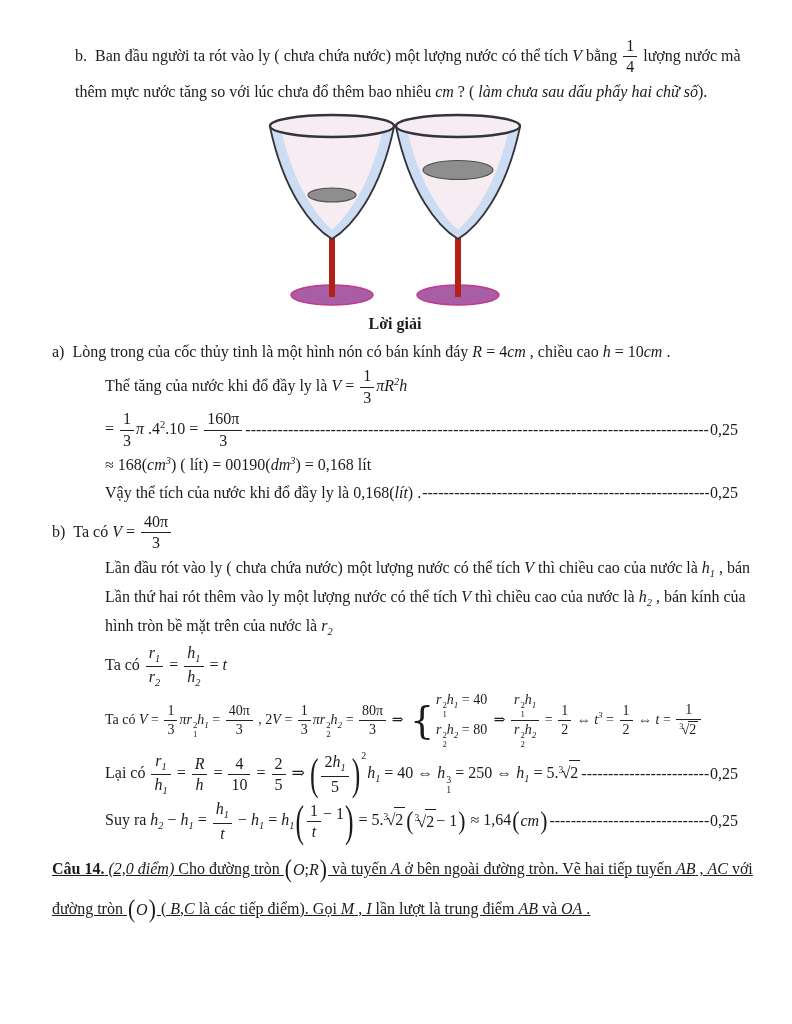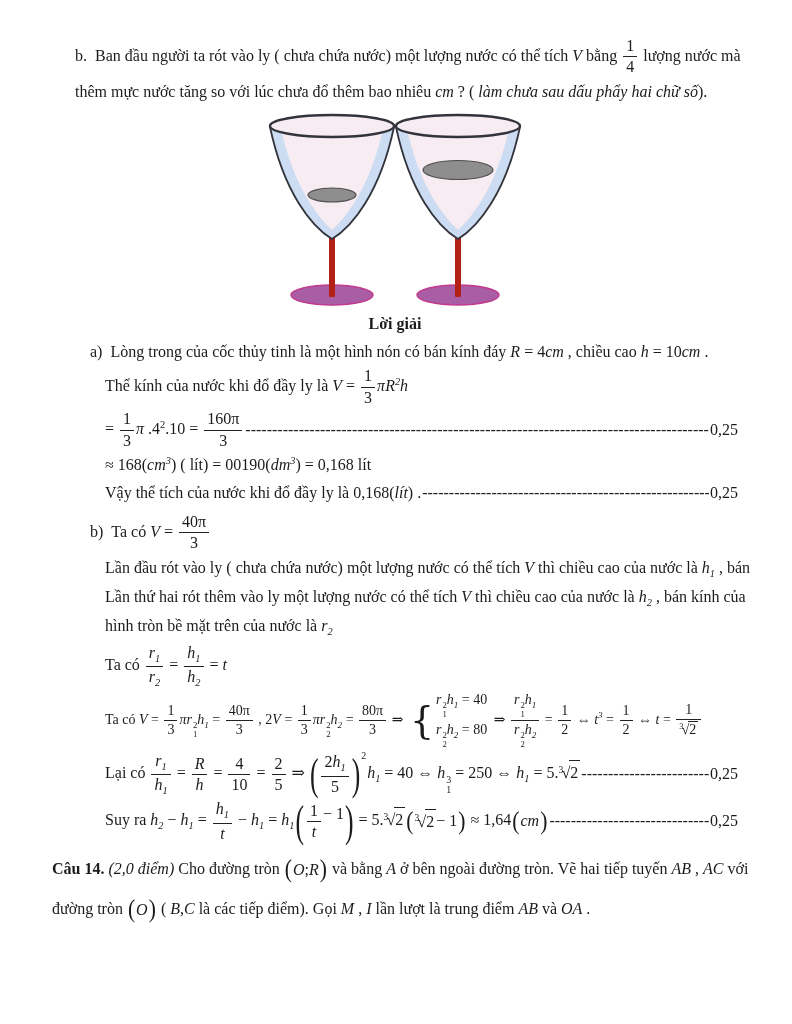--- a/index.html
+++ b/index.html
@@ -5,24 +5,24 @@
   html,body{margin:0;padding:0;background:#e8e8e8;}
   .page{
     width:792px;height:1024px;box-sizing:border-box;margin:0 auto;
     background:#ffffff;
     padding:34px 54px 16px 52px;
     font-family:"Liberation Serif","DejaVu Serif",serif;
     font-size:16px;color:#1b1b1b;overflow:hidden;
   }
   .line{white-space:nowrap;line-height:1.55;margin:3px 0;}
   #para-b .line{margin-left:23px;}
-  .sol .line.item{margin-left:38px;margin-top:7px;}
+  .sol .line.item{margin-top:7px;}
   .sol .line.sub{margin-left:53px;}
   .sol .line.tight{font-size:14px;}
-  #cau14 .line{margin-left:0;margin-top:14px;}
+  #cau14 .line{margin-left:0;margin-top:14px;text-decoration:underline;}
   .heading{text-align:center;font-weight:bold;margin:8px 0 0;}
   .rm{font-style:normal;}
   .mi{font-style:italic;}
   .bf{font-weight:bold;}
   sup,sub{font-size:0.65em;}
   
   .frac{display:inline-block;vertical-align:middle;text-align:center;margin:0 2px;line-height:1.15;}
   .frac .num{display:block;border-bottom:1px solid #222;padding:0 3px 1px;}
   .frac .den{display:block;padding:1px 3px 0;}
   
@@ -81,21 +81,21 @@
       <path d="M 17 18 C 30 78 56 108 68 119 C 80 108 106 78 119 18 Z" fill="#f6ecf1"></path>
       <ellipse cx="68" cy="59" rx="35" ry="9.5" stroke-width="1.2" fill="#8e8e8e" stroke="#4f4f4f"></ellipse>
       <ellipse cx="68" cy="15" rx="62" ry="11" stroke-width="2.4" fill="#f6ecf1" stroke="#33333b"></ellipse>
     </svg>
   </div>
 
   <div class="heading">Lời giải</div>
 
   <div id="solution-lines" class="sol">
       <div class="line item"><span class="rm">a)&nbsp;&nbsp;Lòng trong của cốc thủy tinh là một hình nón có bán kính đáy </span><span class="mi">R</span><span class="rm"> = 4</span><span class="mi">cm</span><span class="rm"> , chiều cao </span><span class="mi">h</span><span class="rm"> = 10</span><span class="mi">cm</span><span class="rm"> .</span></div>
-      <div class="line sub"><span class="rm">Thể kính của nước khi đổ đầy ly là </span><span class="mi">V</span><span class="rm"> = </span><span class="frac"><span class="num"><span class="rm">1</span></span><span class="den"><span class="rm">3</span></span></span><span class="mi">π</span><span class="mi">R<sup>2</sup></span><span class="mi">h</span></div>
+      <div class="line sub"><span class="rm">Thể tăng của nước khi đổ đầy ly là </span><span class="mi">V</span><span class="rm"> = </span><span class="frac"><span class="num"><span class="rm">1</span></span><span class="den"><span class="rm">3</span></span></span><span class="mi">π</span><span class="mi">R<sup>2</sup></span><span class="mi">h</span></div>
       <div class="line sub score-line">
         <span class="lcontent"><span class="rm">= </span><span class="frac"><span class="num"><span class="rm">1</span></span><span class="den"><span class="rm">3</span></span></span><span class="mi">π</span><span class="rm"> .</span><span class="rm">4<sup>2</sup></span><span class="rm">.10 = </span><span class="frac"><span class="num"><span class="rm">160π</span></span><span class="den"><span class="rm">3</span></span></span><span class="rm"> </span></span>
         <span class="leader">--------------------------------------------------------------------------------------------------------------------------------------------------------------------------------------------------------</span>
         <span class="score">0,25</span>
       </div>
       <div class="line sub"><span class="rm">≈ 168(</span><span class="mi">cm<sup>3</sup></span><span class="rm">) ( lít) = 00190(</span><span class="mi">dm<sup>3</sup></span><span class="rm">) = 0,168 lít</span></div>
       <div class="line sub score-line">
         <span class="lcontent"><span class="rm">Vậy thể tích của nước khi đổ đầy ly là 0,168(</span><span class="mi">lít</span><span class="rm">) .</span></span>
         <span class="leader">--------------------------------------------------------------------------------------------------------------------------------------------------------------------------------------------------------</span>
         <span class="score">0,25</span>
@@ -180,21 +180,21 @@
 
   <div id="cau14">
       <div class="line"><span class="bf">Câu 14.</span><span class="mi"> (2,0 điểm)</span><span class="rm"> Cho đường tròn </span><span class="pgroup">
           <span class="bp">(</span>
           <span class="pin">
             <span class="mi">O</span>
             <span class="rm">;</span>
             <span class="mi">R</span>
           </span>
           <span class="bp">)</span>
-        </span><span class="rm"> và bằng </span><span class="mi">A</span><span class="rm"> ở bên ngoài đường tròn. Vẽ hai tiếp tuyến </span><span class="mi">AB</span><span class="rm"> , </span><span class="mi">AC</span><span class="rm"> với</span></div>
+        </span><span class="rm"> và tuyến </span><span class="mi">A</span><span class="rm"> ở bên ngoài đường tròn. Vẽ hai tiếp tuyến </span><span class="mi">AB</span><span class="rm"> , </span><span class="mi">AC</span><span class="rm"> với</span></div>
       <div class="line"><span class="rm">đường tròn </span><span class="pgroup">
           <span class="bp">(</span>
           <span class="pin">
             <span class="mi">O</span>
           </span>
           <span class="bp">)</span>
         </span><span class="rm"> ( </span><span class="mi">B</span><span class="rm">,</span><span class="mi">C</span><span class="rm"> là các tiếp điểm). Gọi </span><span class="mi">M</span><span class="rm"> , </span><span class="mi">I</span><span class="rm"> lần lượt là trung điểm </span><span class="mi">AB</span><span class="rm"> và </span><span class="mi">OA</span><span class="rm"> .</span></div>
     </div>
 
 </div>

